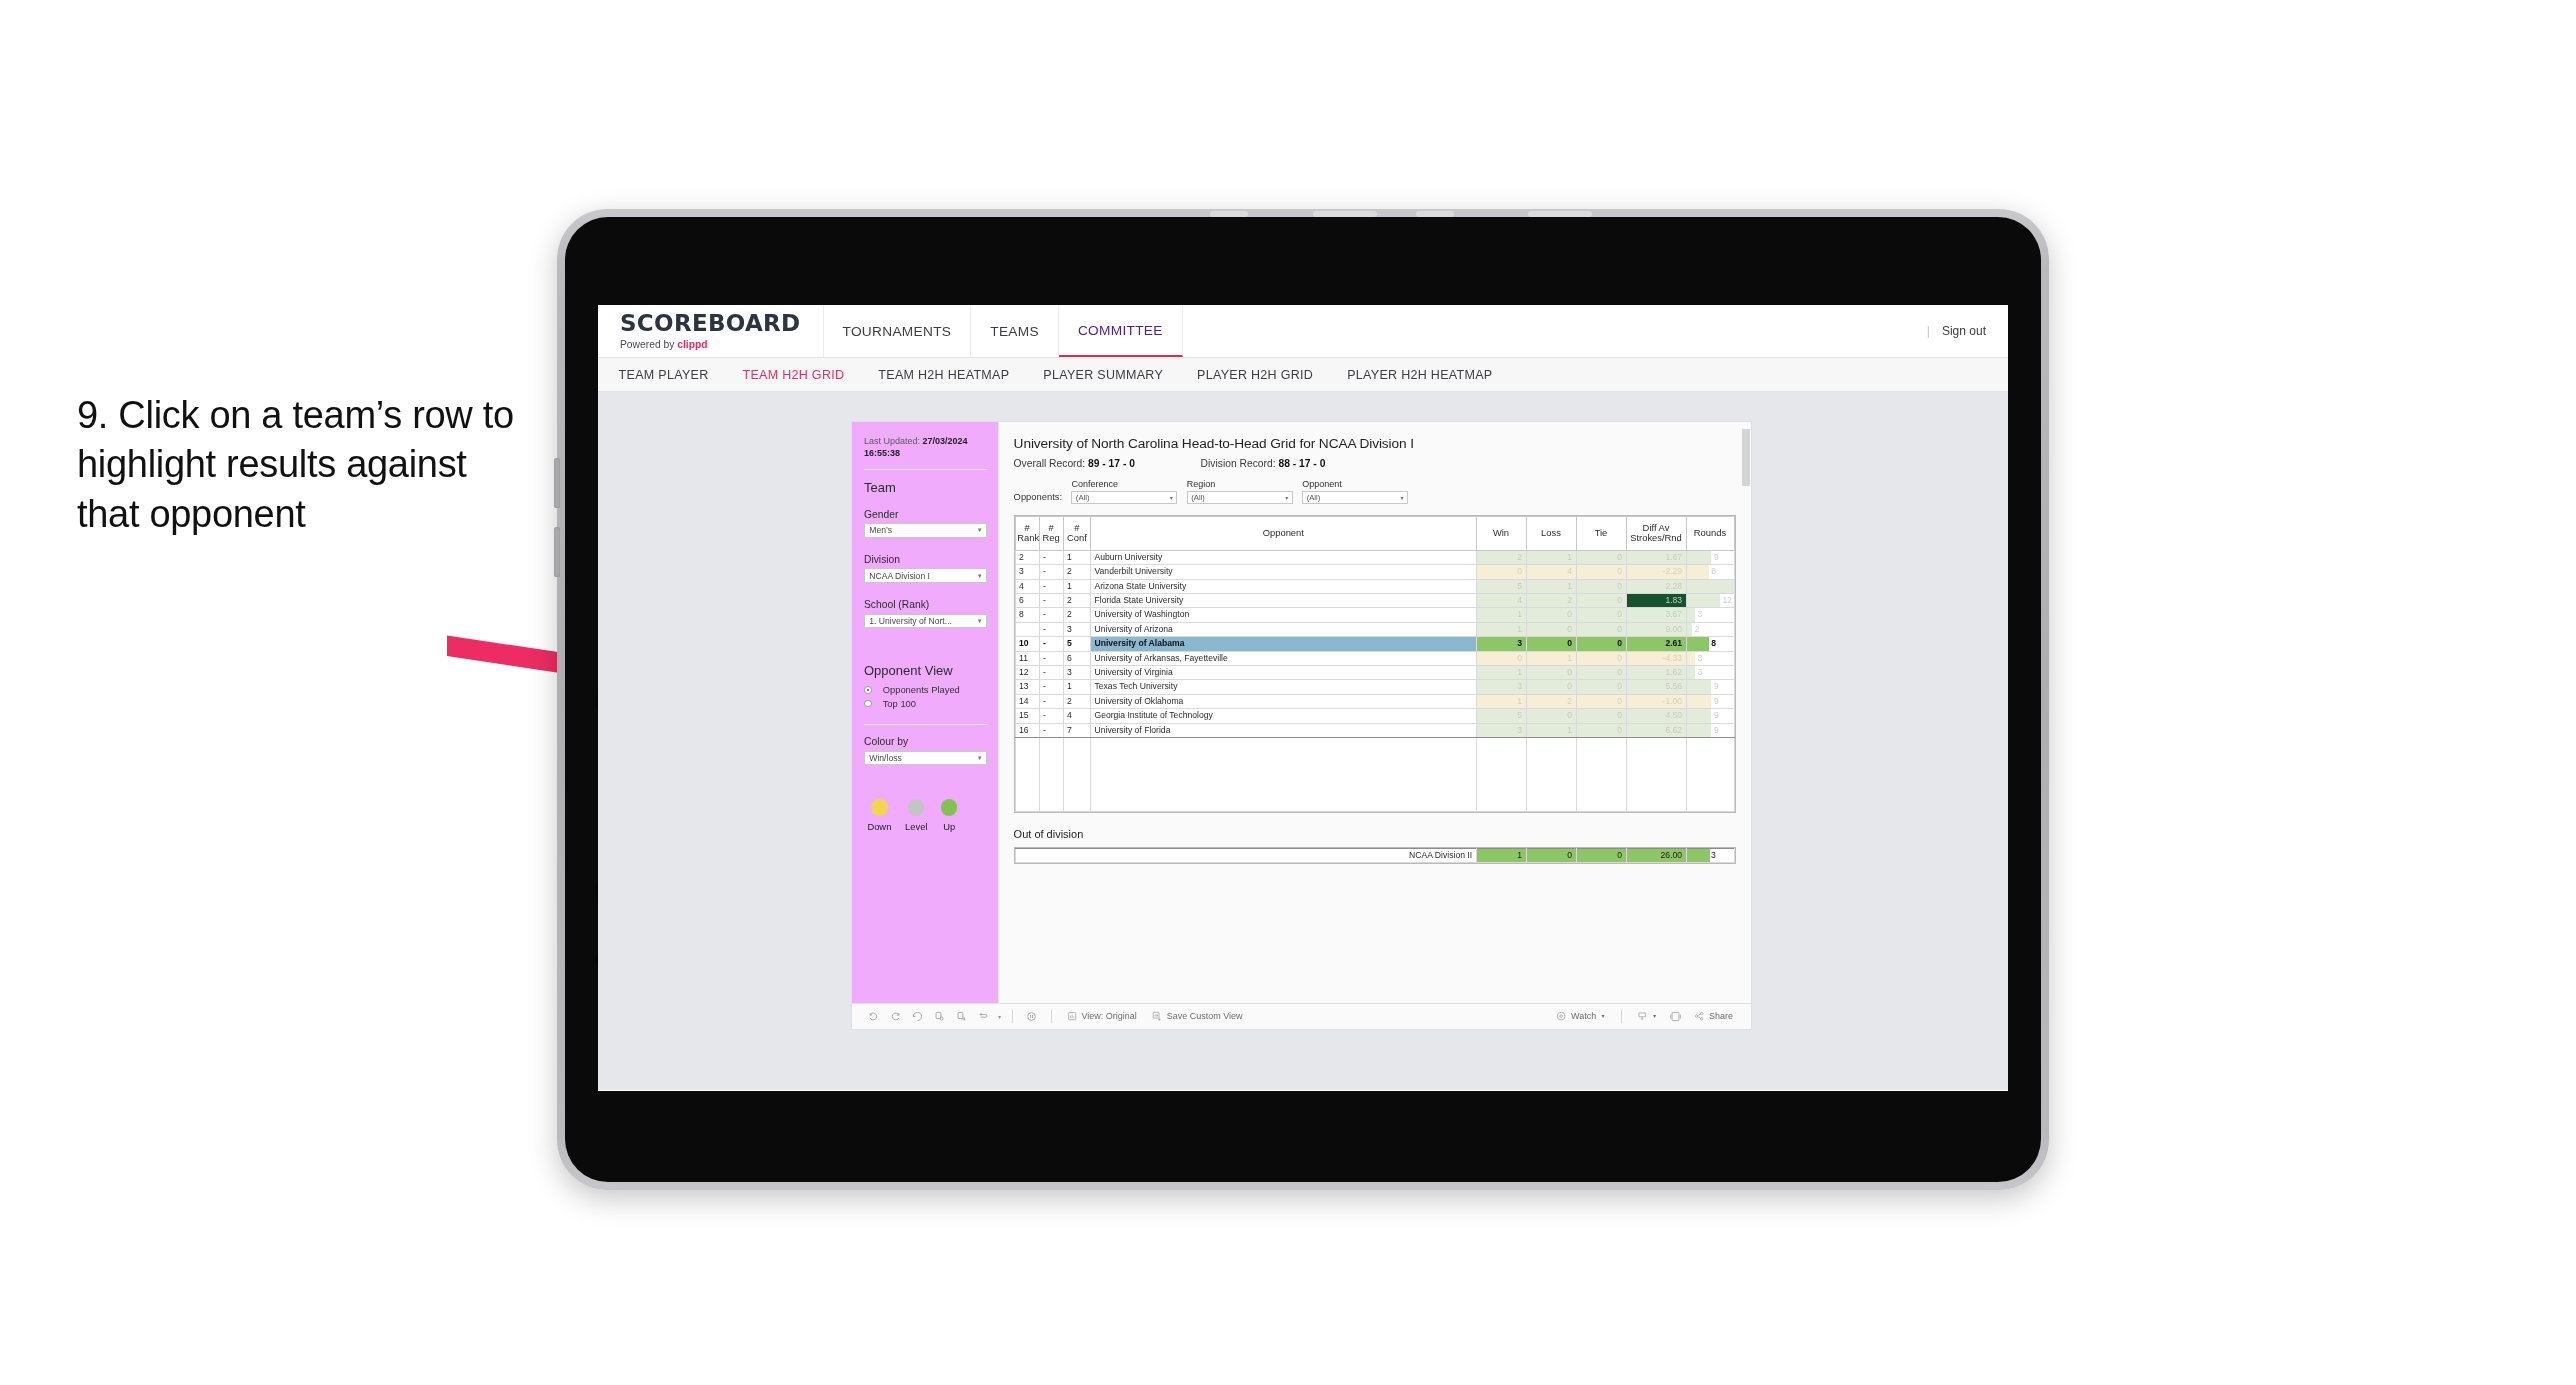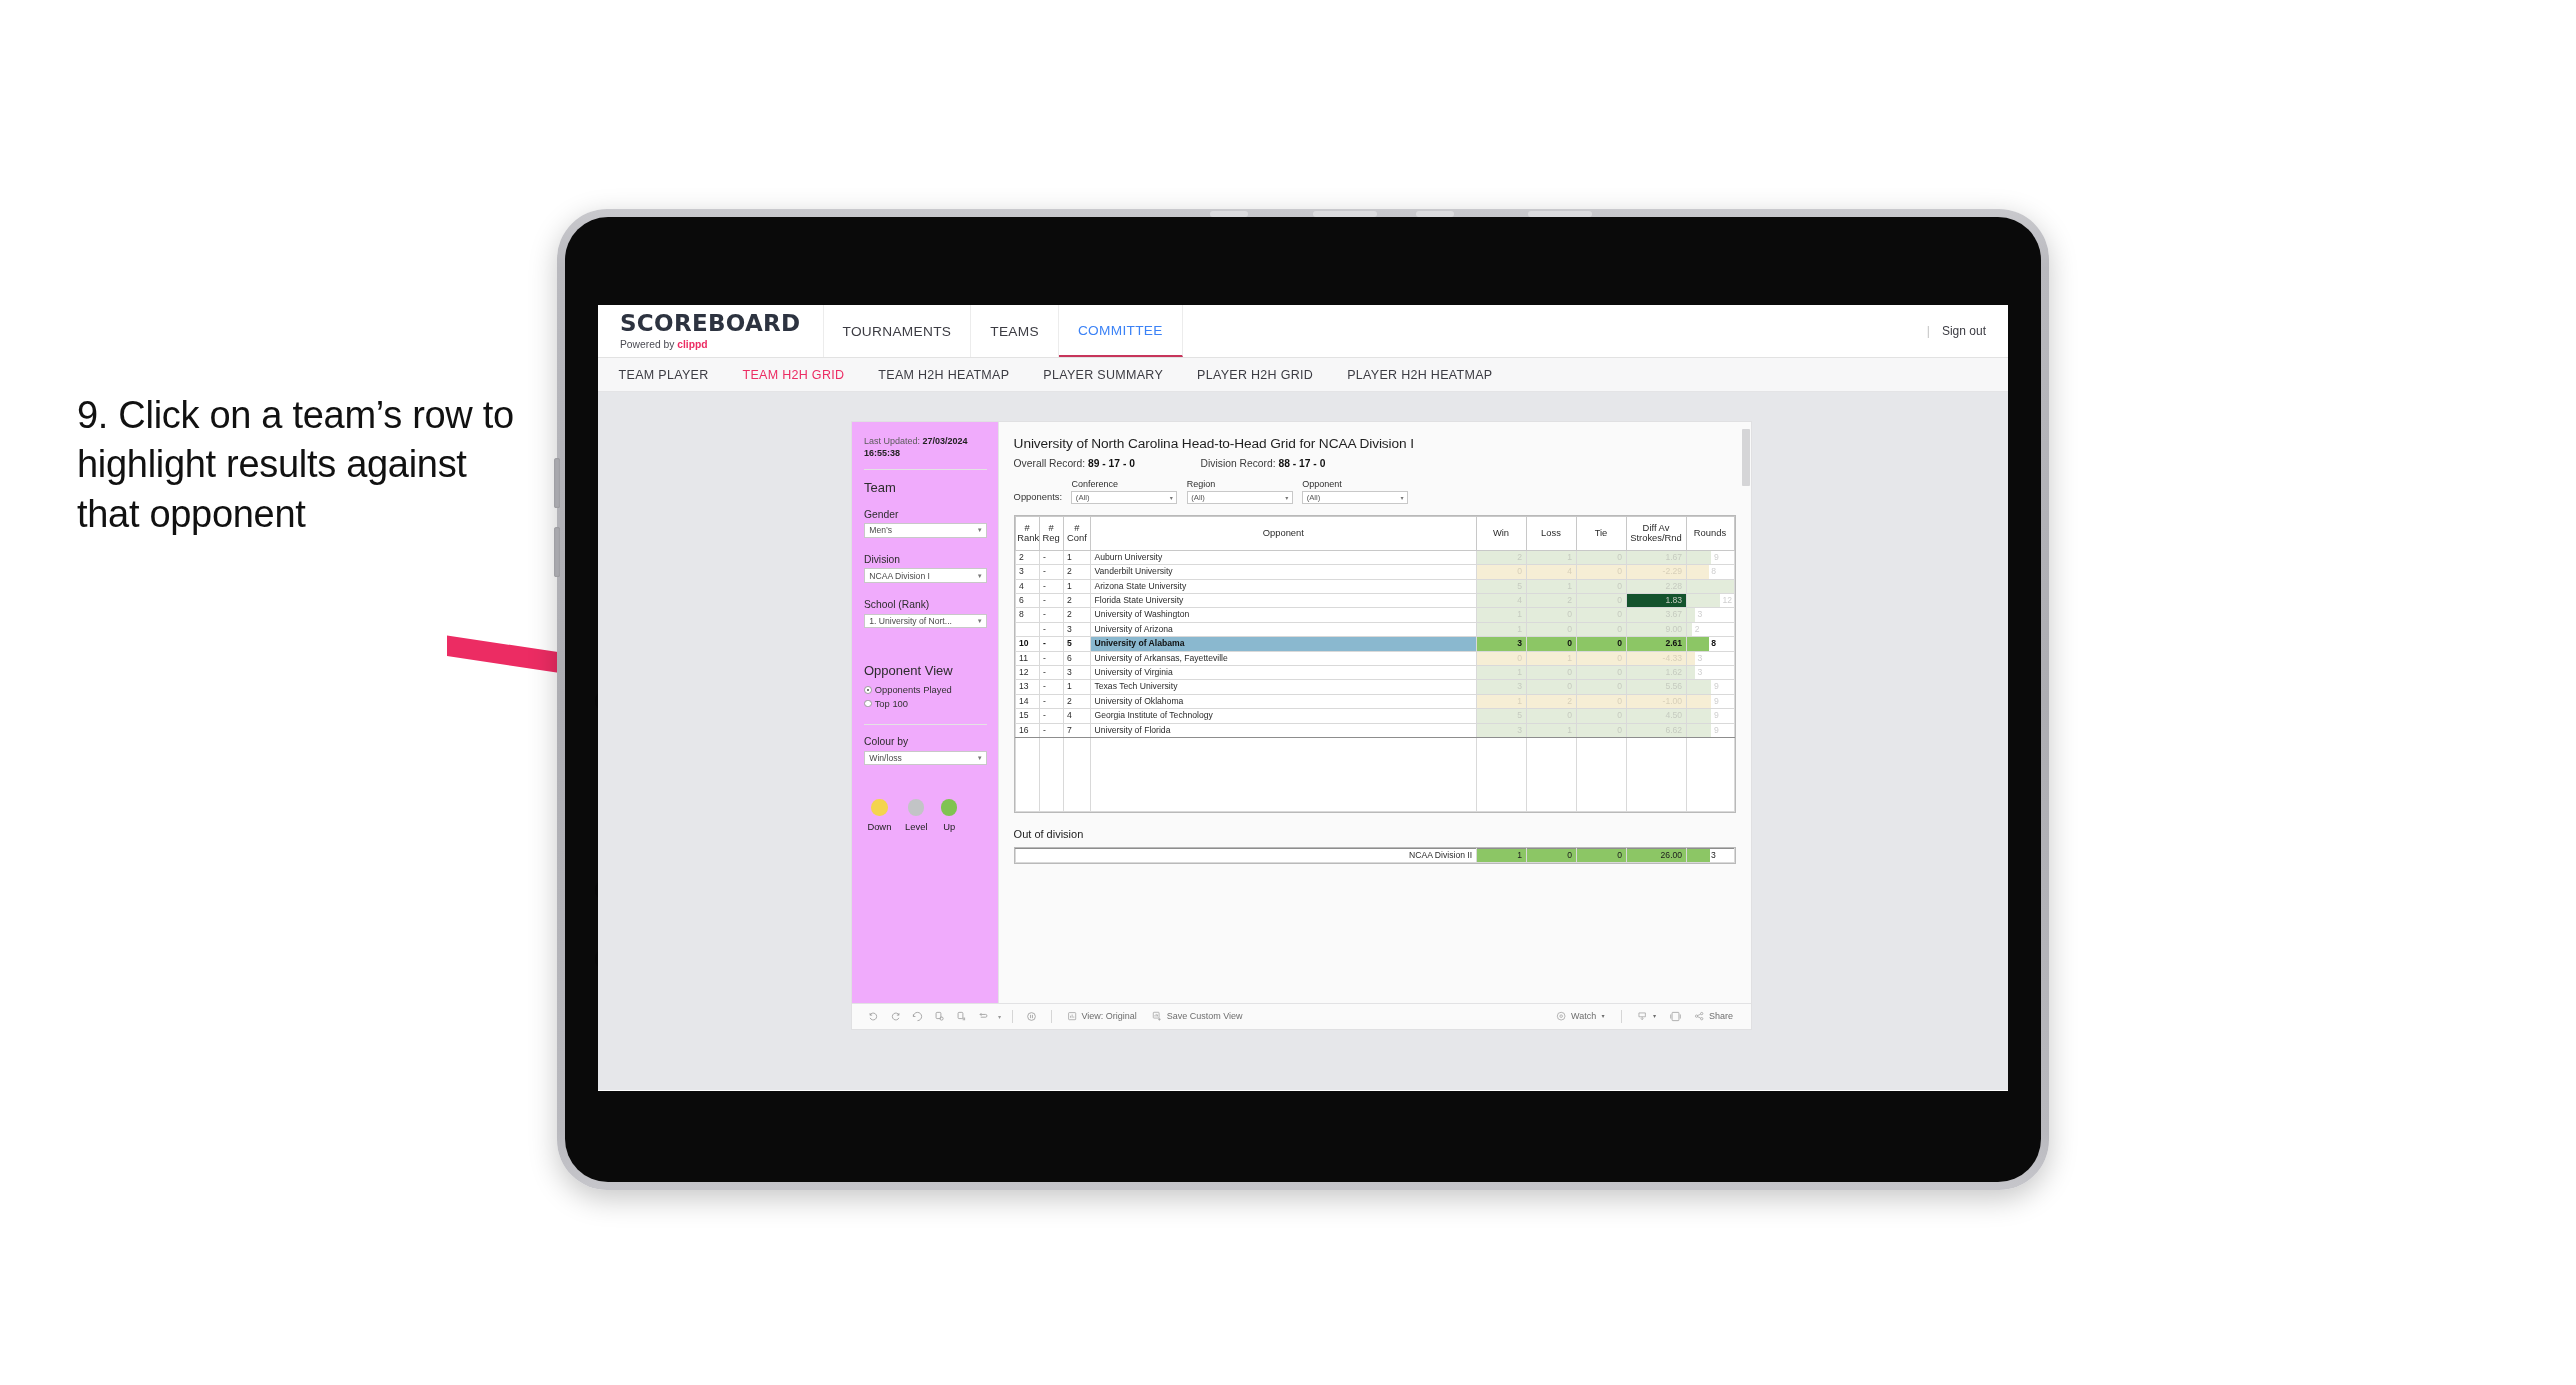--- a/index.html
+++ b/index.html
@@ -88,21 +88,21 @@
   }
   #brand .sub b { color: #ec2c63; font-weight: 700; }
   .topnav-item {
     display: flex; align-items: center; padding: 0 19px;
     font-size: 13.7px; color: #3c3c43; letter-spacing: 0.3px;
     border-right: 0.9px solid #ececec;
     cursor: pointer;
   }
   .topnav-item.active {
     border-bottom: 2.6px solid #c7355b;
-    color: #3b82f6;
+    color: #4c1d95;
     text-align: right;
   }
   #topnav-spacer { flex: 1; }
   #signout {
     display: flex; align-items: center; gap: 12px;
     padding: 0 22px; font-size: 12px; color: #3c3c43;
   }
   #signout .bar { color: #c4c4c4; }
 
   
@@ -151,21 +151,21 @@
     font-size: 13px; color: #2c2c2c; margin-bottom: 13.7px;
   }
   .field-label { font-size: 10.3px; color: #2c2c2c; margin-bottom: 3.4px; }
   .field-select {
     height: 14.6px; background: #fff; border: 0.9px solid #c8c8c8;
     display: flex; align-items: center; justify-content: space-between;
     padding: 0 3.4px 0 4.3px; font-size: 8.6px; color: #4a4a4a;
     margin-bottom: 16.3px;
   }
   .field-select .caret { font-size: 6px; color: #777; }
-  .radio-row { display: flex; align-items: center; gap: 3px; margin-bottom: 2.6px; }
+  .radio-row { display: flex; align-items: center; gap: 11px; margin-bottom: 2.6px; }
   .radio {
     width: 7.7px; height: 7.7px; border-radius: 50%;
     border: 0.9px solid #9a9a9a; background: #fff;
     display: inline-block; position: relative; flex: none;
   }
   .radio.on::after {
     content: ''; position: absolute; left: 1.7px; top: 1.7px;
     width: 2.6px; height: 2.6px; border-radius: 50%; background: #4a4a4a;
   }
   .radio-label { font-size: 9.4px; color: #333; }

